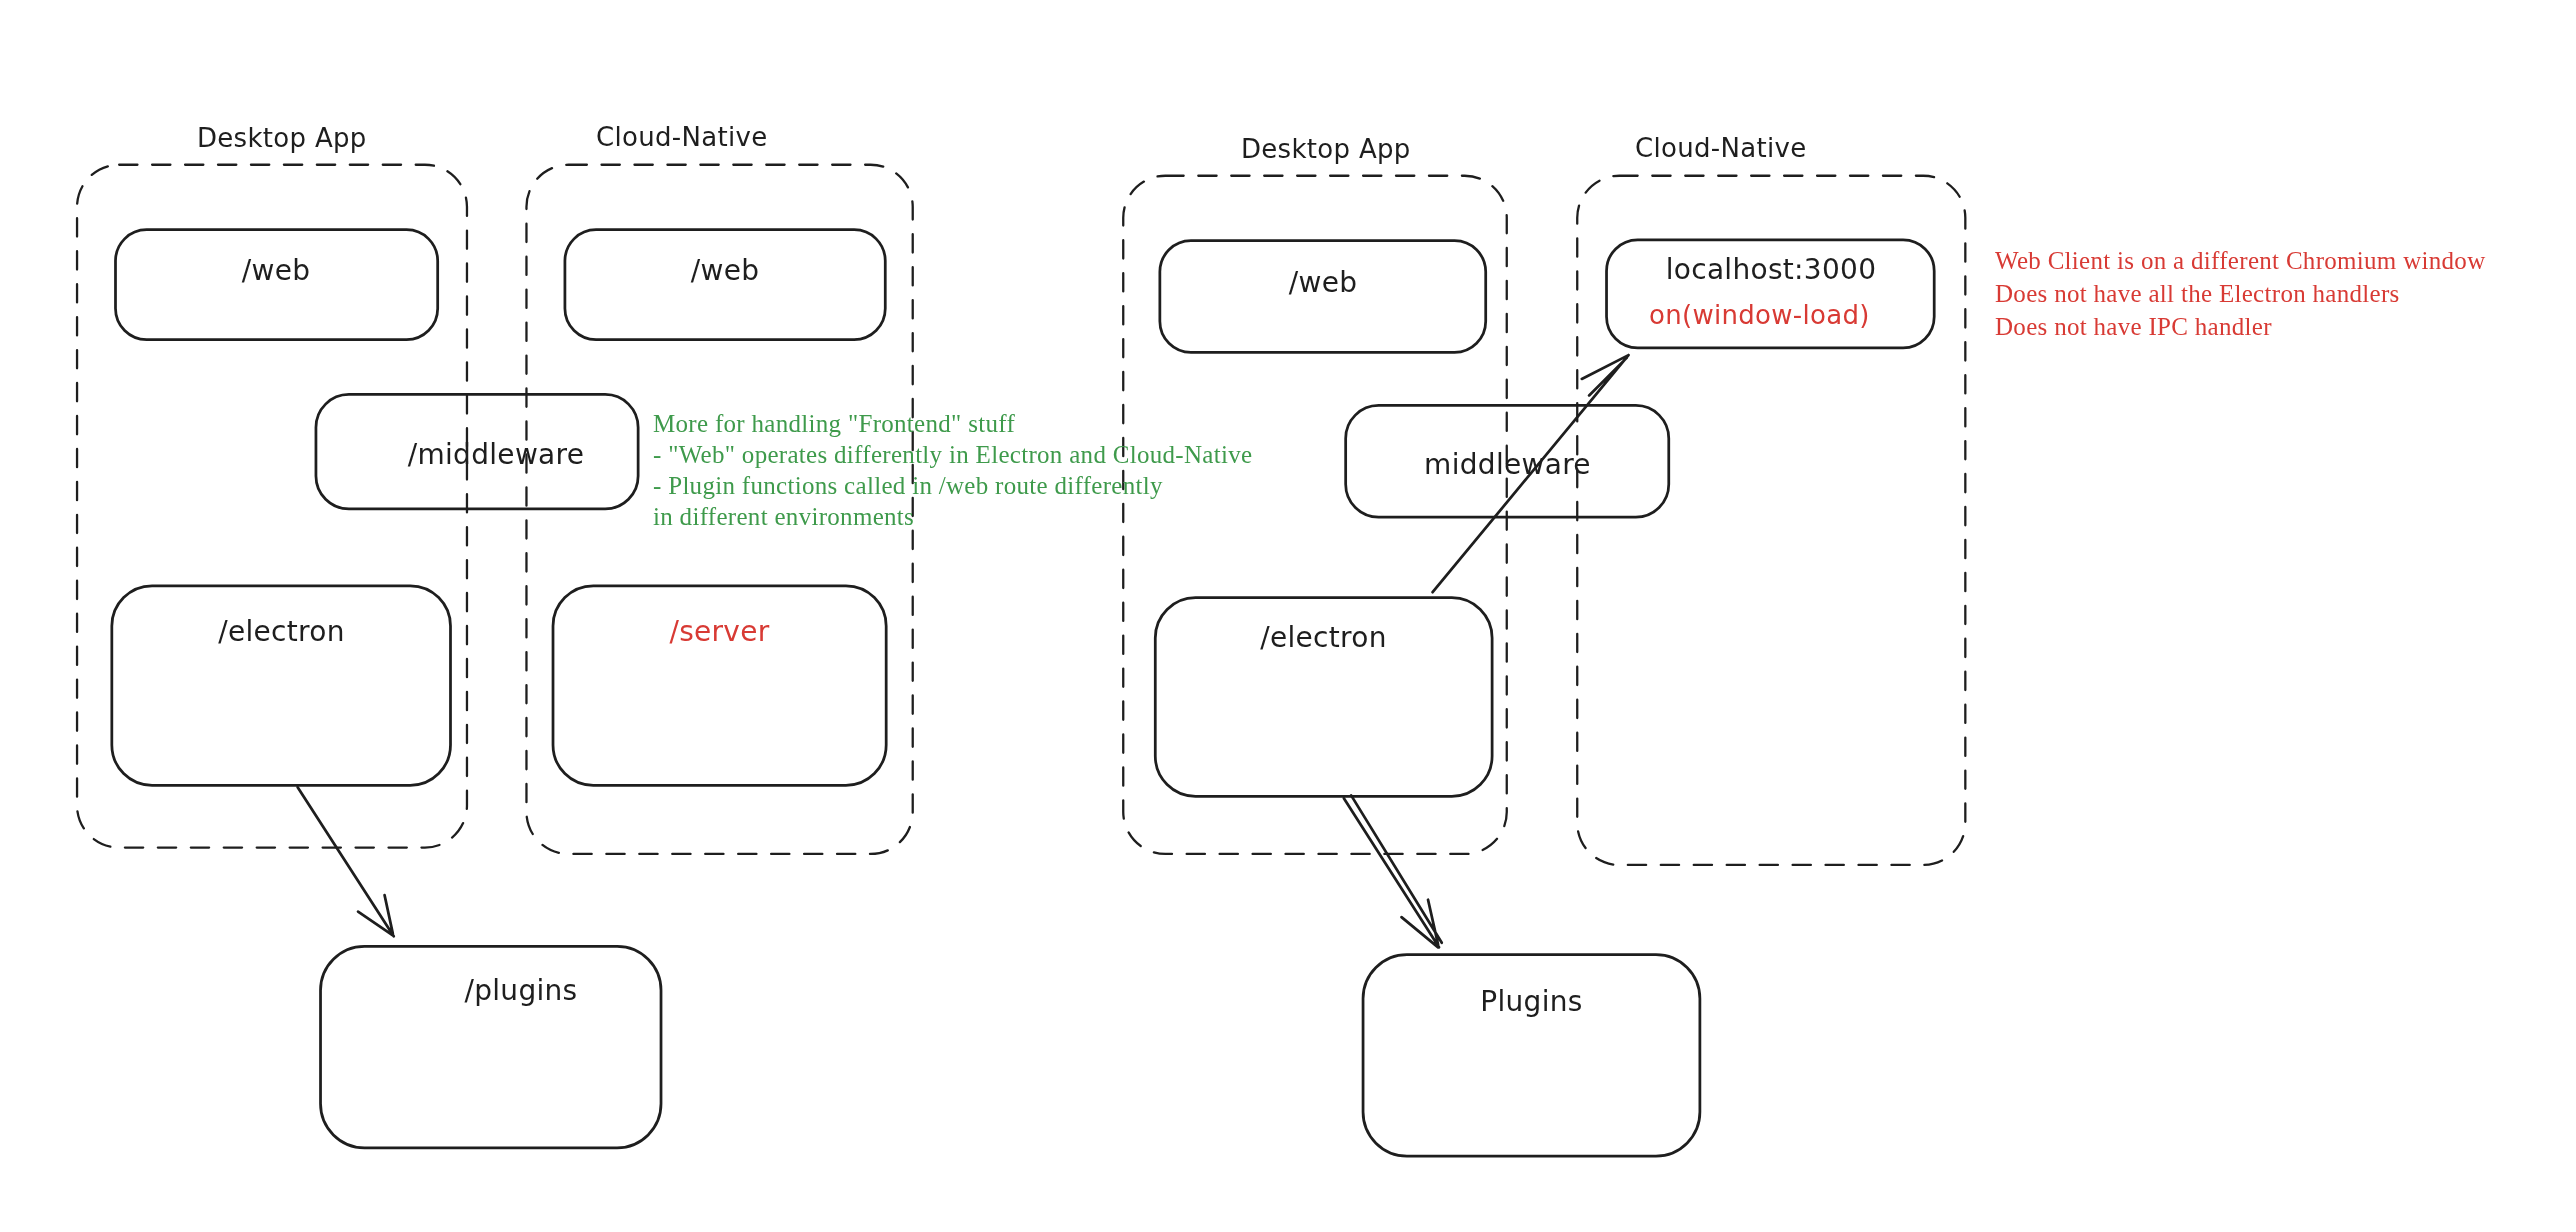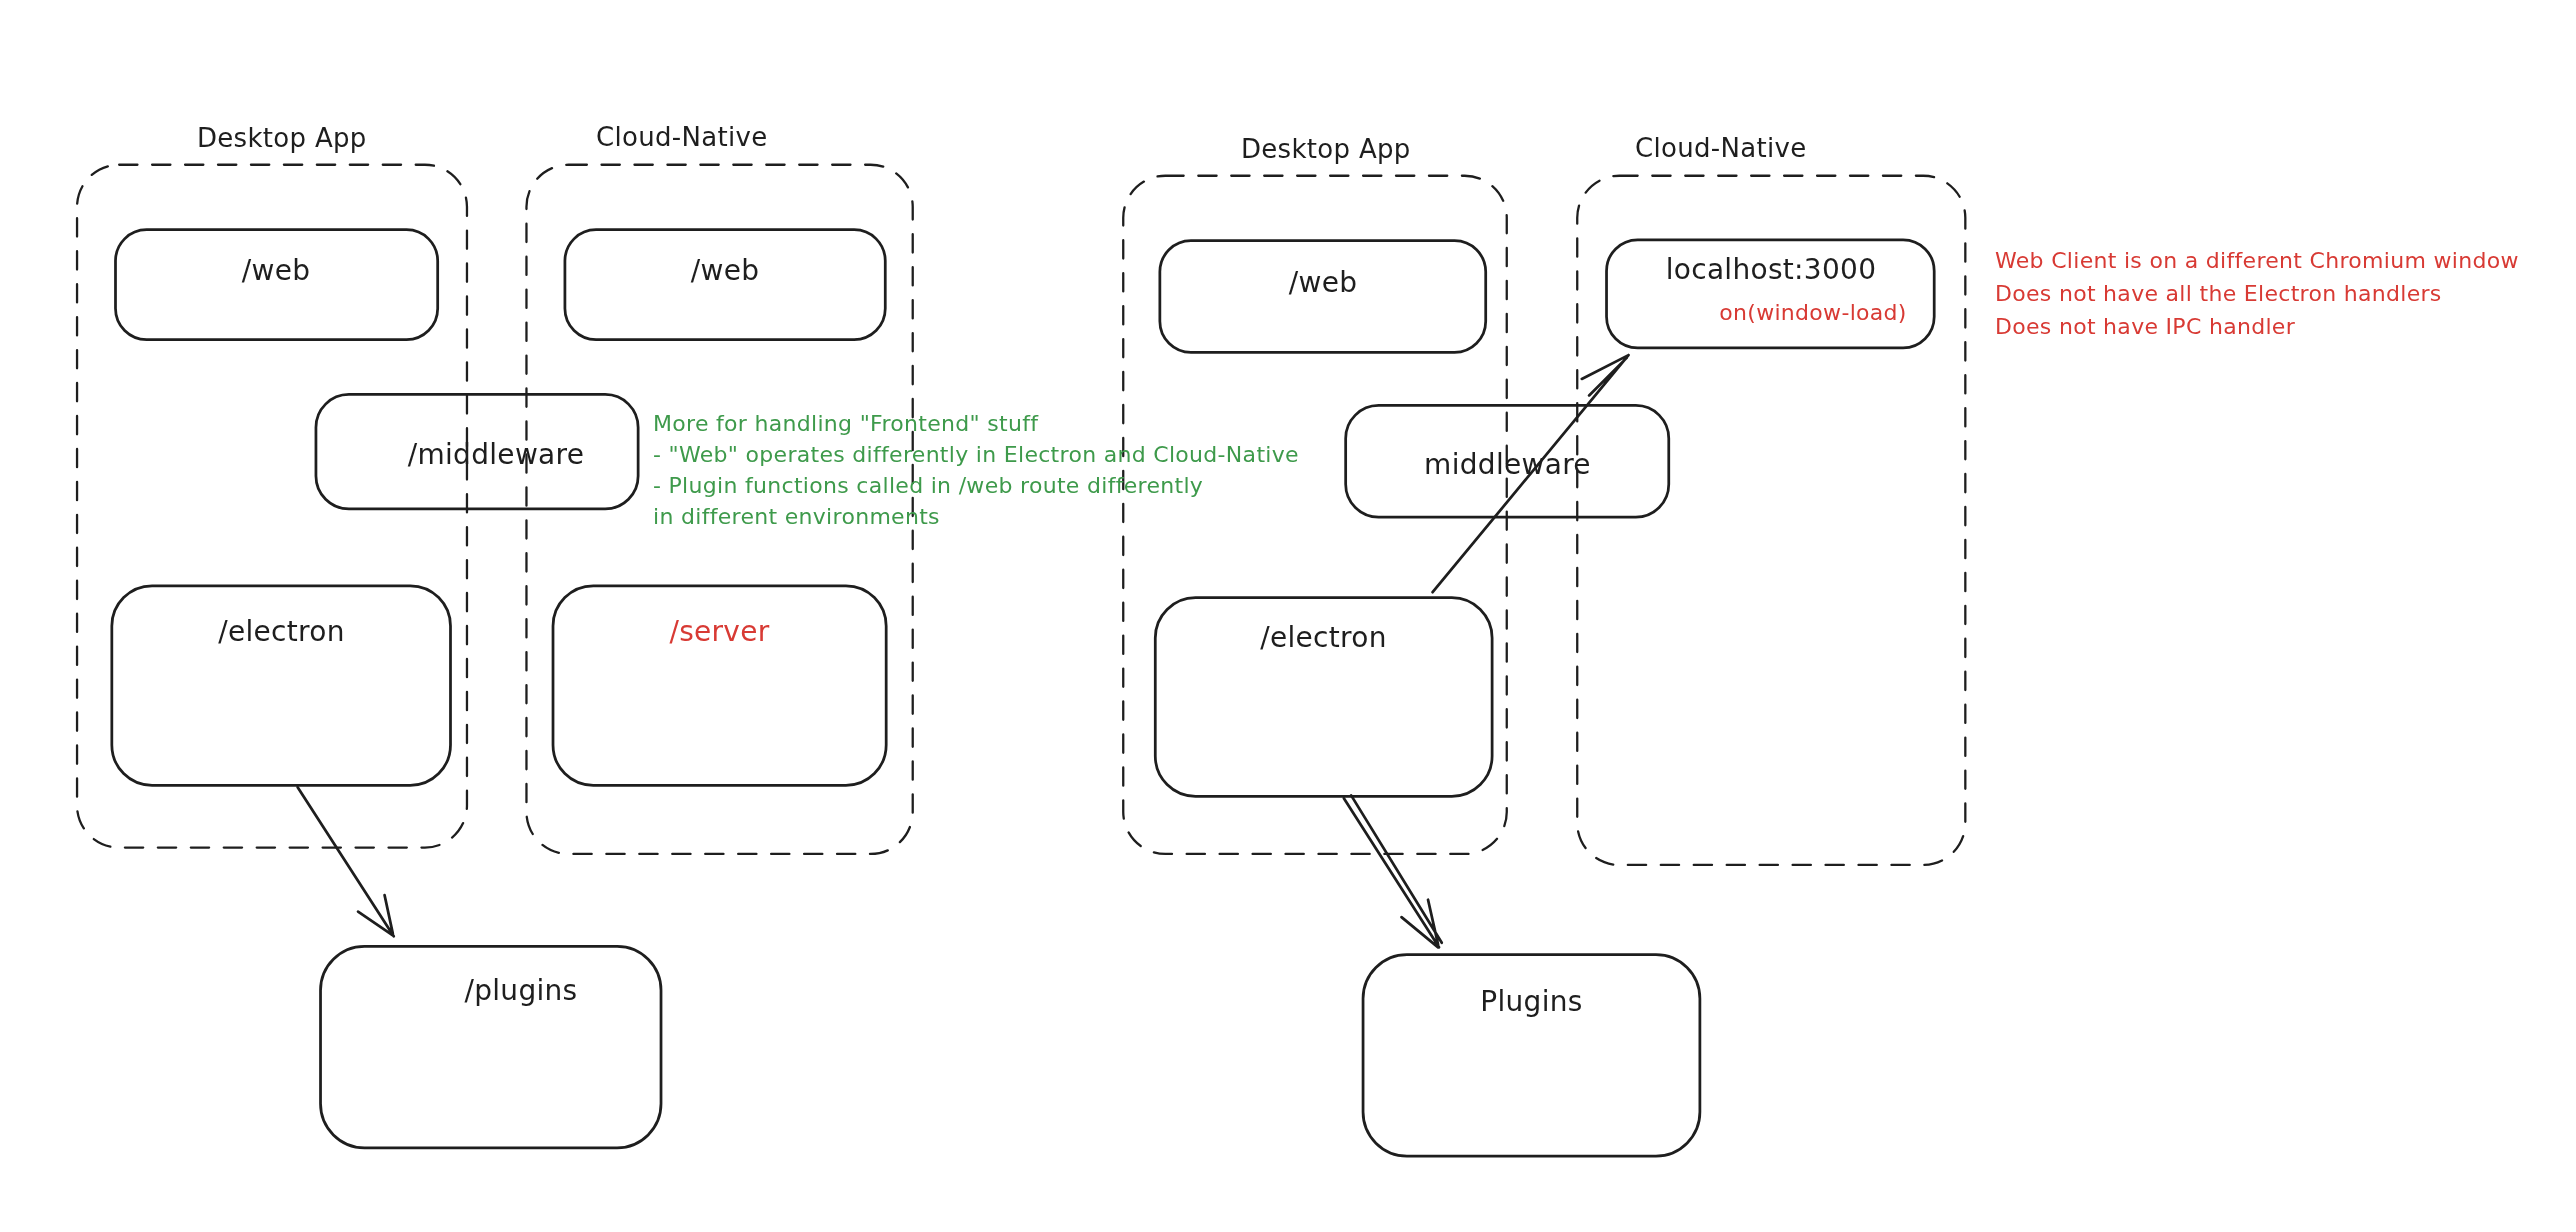--- a/index.html
+++ b/index.html
@@ -30,26 +30,27 @@
   .container-title {
     font-size: 26px;
     line-height: 1.15;
   }
   .node-label {
     font-size: 28px;
     line-height: 1.2;
     text-align: center;
   }
   .sub-label {
-    font-size: 22px;
+    font-size: 26px;
     line-height: 1.2;
-    text-align: center;
+    text-align: left;
   }
   .note {
-    font-size: 22px;
+    font-size: 25px;
+    font-family: Liberation Serif, serif;
   }
   .note div {
     white-space: nowrap;
   }
   .note-green {
     color: #3e9a4b;
     line-height: 31px;
   }
   .note-red {
     color: #d83a34;

